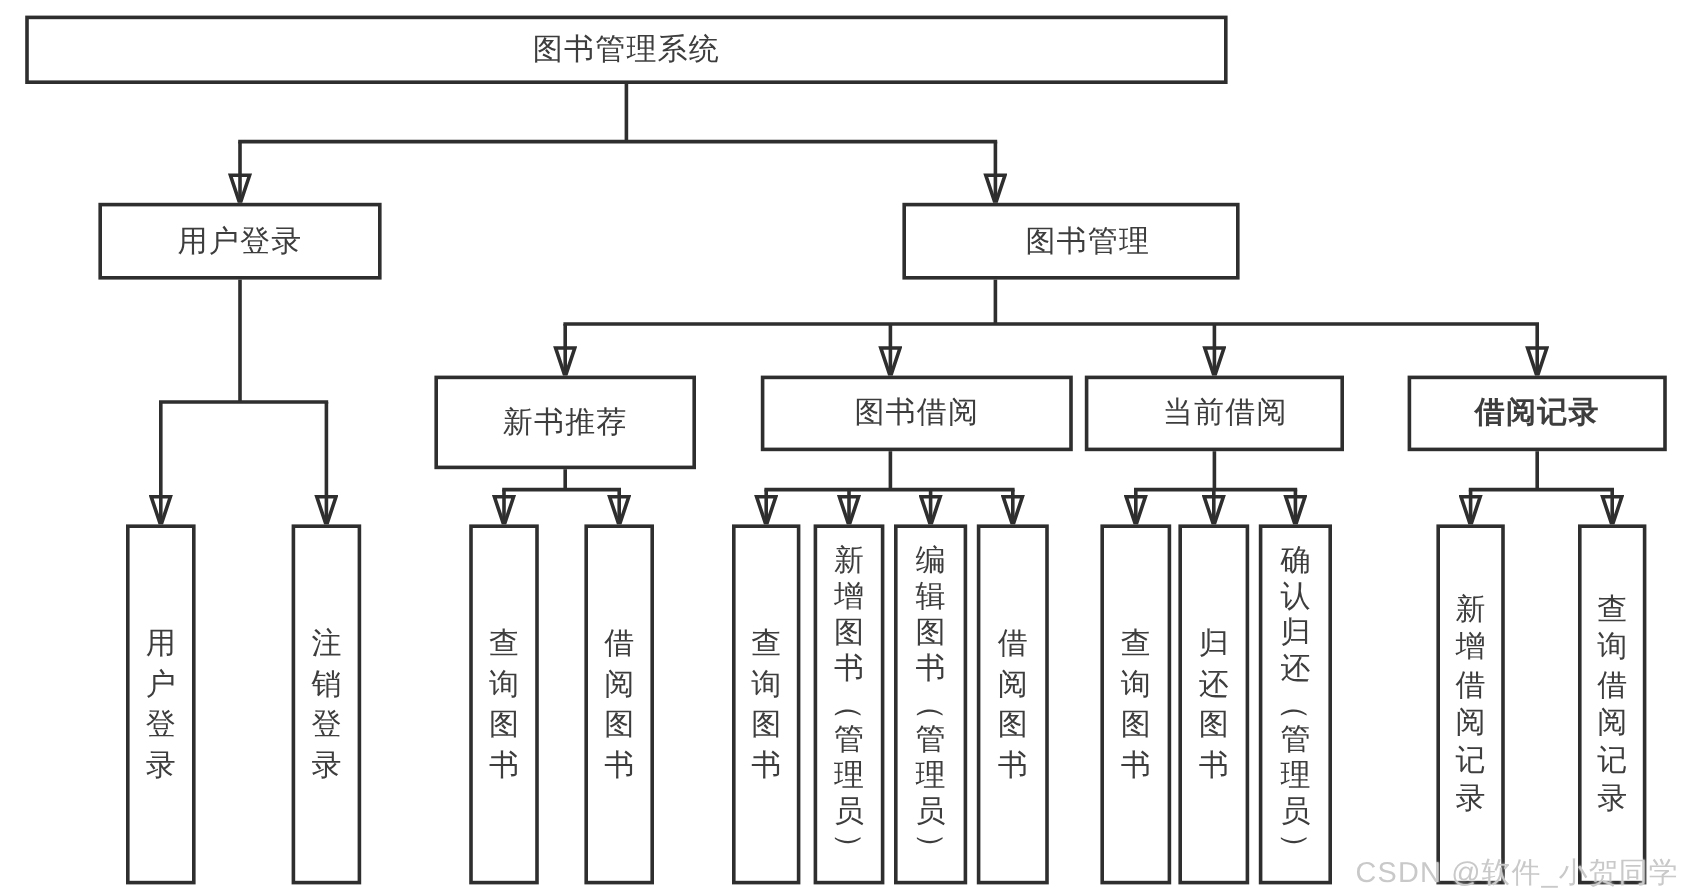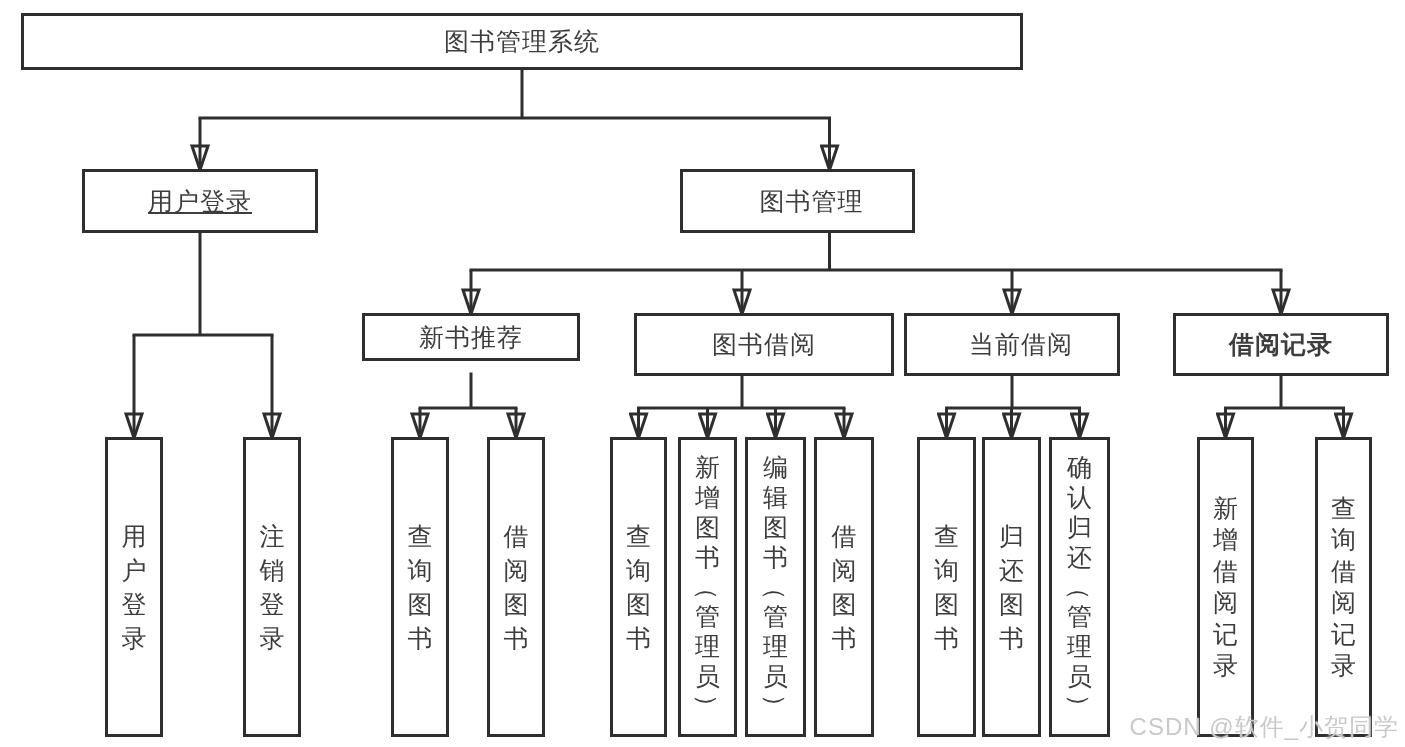--- a/index.html
+++ b/index.html
@@ -81,43 +81,43 @@
         <path d="M 1281 374 V 408 M 1225.5 408 H 1343.5" stroke-linecap="square"></path>
         <line x1="1225.5" y1="408" x2="1225.5" y2="438" marker-end="url(#arrow)"></line>
         <line x1="1343.5" y1="408" x2="1343.5" y2="438" marker-end="url(#arrow)"></line>
       </g>
   </svg>
 
   <div id="nodes">
       <div class="node" style="left: 21px; top: 13px; width: 1002px; height: 57px;">
         <div class="hlabel">图书管理系统</div>
       </div>
-      <div class="node" style="left: 82px; top: 169px; width: 236px; height: 64px; text-decoration: underline;">
+      <div class="node" style="left: 82px; top: 169px; width: 236px; height: 64px;">
         <div class="hlabel">用户登录</div>
       </div>
-      <div class="node" style="left: 680px; top: 169px; width: 235px; height: 64px; padding-left: 28px;">
+      <div class="node" style="left: 752px; top: 169px; width: 281px; height: 64px; padding-left: 28px;">
         <div class="hlabel">图书管理</div>
       </div>
       <div class="node" style="left: 105px; top: 437px; width: 58px; height: 300px;">
         <div class="vlabel" style="gap: 9px;">
           <span>用</span>
           <span>户</span>
           <span>登</span>
           <span>录</span>
         </div>
       </div>
       <div class="node" style="left: 243px; top: 437px; width: 58px; height: 300px;">
         <div class="vlabel" style="gap: 9px;">
           <span>注</span>
           <span>销</span>
           <span>登</span>
           <span>录</span>
         </div>
       </div>
-      <div class="node" style="left: 362px; top: 313px; width: 218px; height: 48px;">
+      <div class="node" style="left: 362px; top: 313px; width: 218px; height: 78px;">
         <div class="hlabel">新书推荐</div>
       </div>
       <div class="node" style="left: 634px; top: 313px; width: 260px; height: 63px;">
         <div class="hlabel">图书借阅</div>
       </div>
       <div class="node" style="left: 904px; top: 313px; width: 216px; height: 63px; padding-left: 18px;">
         <div class="hlabel">当前借阅</div>
       </div>
       <div class="node" style="left: 1173px; top: 313px; width: 216px; height: 63px; font-weight: bold;">
         <div class="hlabel">借阅记录</div>

